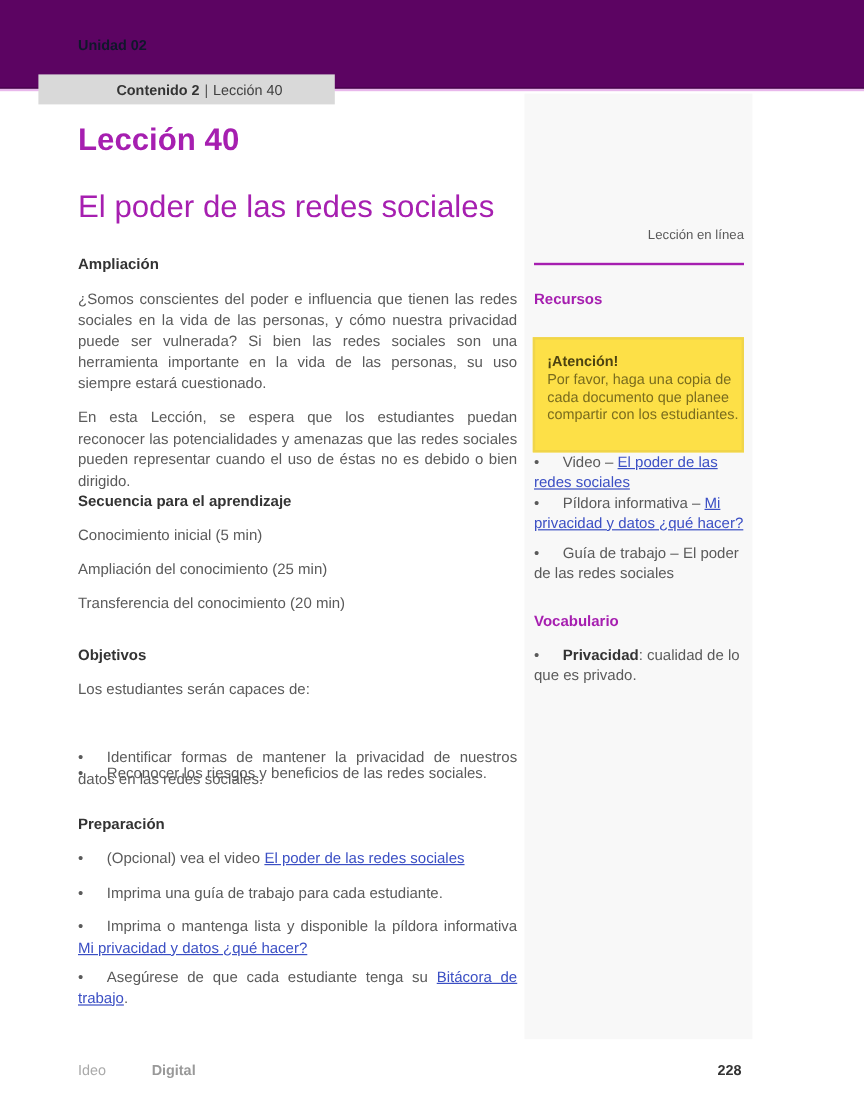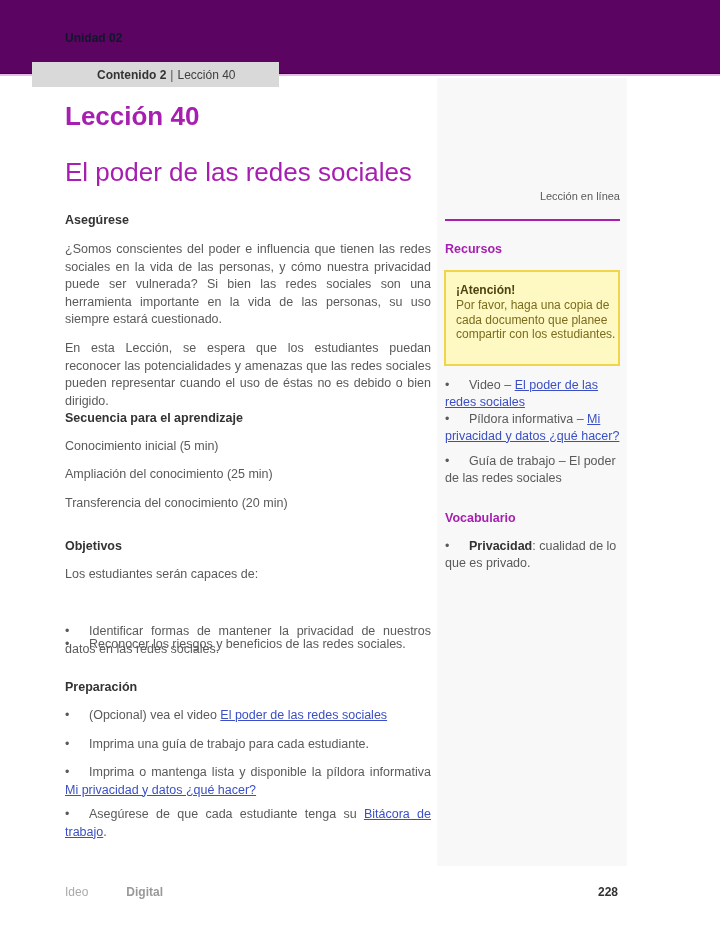--- a/index.html
+++ b/index.html
@@ -64,22 +64,22 @@
     position: absolute; left: 445px; top: 190px; width: 175px; text-align: right;
     font-size: 11px; color: #5a5a5a;
   }
   .online-rule {
     position: absolute; left: 445px; top: 219px; width: 175px; height: 2px; background: #a61fb0;
   }
   .side-h {
     position: absolute; left: 445px; font-size: 12.5px; font-weight: bold; color: #a61fb0;
   }
   .attention {
-    position: absolute; left: 444px; top: 270px; width: 172px; height: 92px;
-    border: 2px solid #f0d54a; background: #fef9c3;
+    position: absolute; left: 444px; top: 281px; width: 172px; height: 92px;
+    border: 2px solid #f0d54a; background: #fde047;
   }
   .attention-title {
     position: absolute; left: 10px; top: 11px; font-size: 12px; font-weight: bold; color: #4d4310;
   }
   .attention-body {
     position: absolute; left: 10px; top: 26px; width: 160px; font-size: 12px; line-height: 14.5px;
     color: #7a6c1e;
   }
   .side-item {
     position: absolute; left: 445px; width: 180px; font-size: 12.5px; line-height: 16.5px; color: #5a5a5a;
@@ -102,21 +102,21 @@
   <div class="breadcrumb-text">
     <b>Contenido 2</b><span class="sep">|</span><span>Lección 40</span>
   </div>
 </div>
 
 <div class="sidebar"></div>
 
 <div class="lesson-number">Lección 40</div>
 <div class="lesson-title">El poder de las redes sociales</div>
 
-<div class="h" style="top:213px">Asegúrese</div>
+<div class="h" style="top:213px">Ampliación</div>
 <div class="p" style="top:241px">¿Somos conscientes del poder e influencia que tienen las redes sociales en la vida de las personas, y cómo nuestra privacidad puede ser vulnerada? Si bien las redes sociales son una herramienta importante en la vida de las personas, su uso siempre estará cuestionado.</div>
 <div class="p" style="top:340px">En esta Lección, se espera que los estudiantes puedan reconocer las potencialidades y amenazas que las redes sociales pueden representar cuando el uso de éstas no es debido o bien dirigido.</div>
 
 <div class="h" style="top:411px">Secuencia para el aprendizaje</div>
 <div class="line" style="top:439px">Conocimiento inicial (5 min)</div>
 <div class="line" style="top:467px">Ampliación del conocimiento (25 min)</div>
 <div class="line" style="top:496px">Transferencia del conocimiento (20 min)</div>
 
 <div class="h" style="top:539px">Objetivos</div>
 <div class="line" style="top:567px">Los estudiantes serán capaces de:</div>

